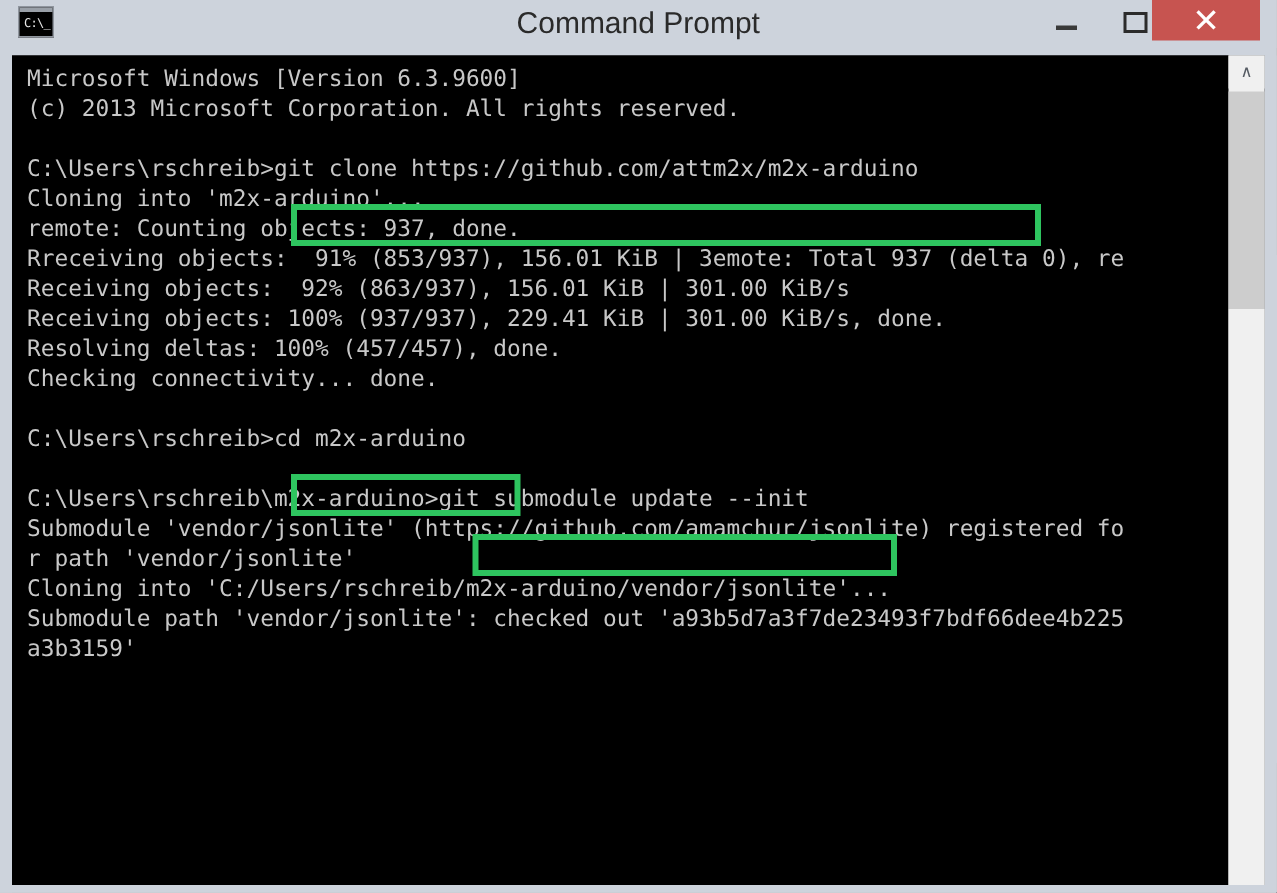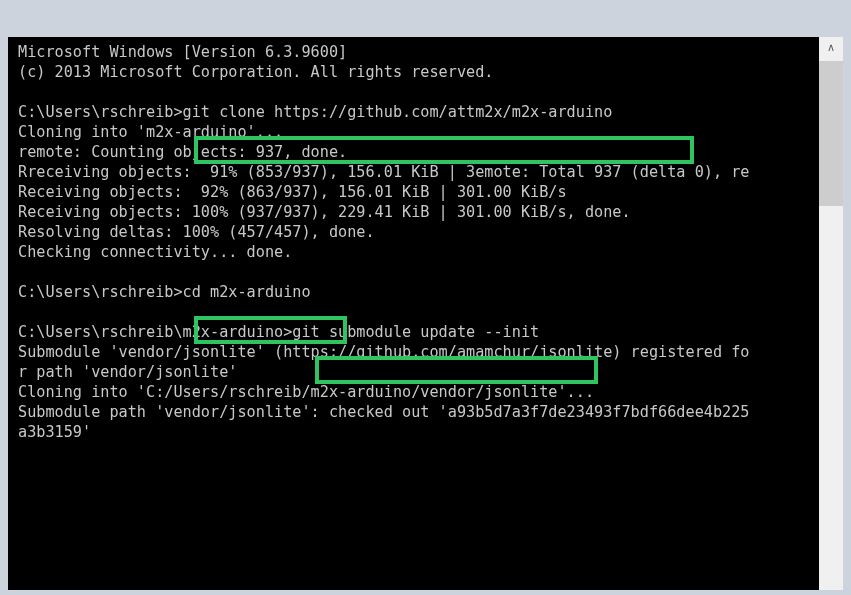--- a/index.html
+++ b/index.html
@@ -242,20 +242,42 @@
     width: 851px;
     height: 5px;
     background: #cdd3dc;
   }
 </style>
 </head>
 <body>
 
 <div class="window">
 
+  <div class="titlebar">
+
+    <div class="app-icon">
+      <div class="icon-frame"></div>
+      <div class="icon-topbar"></div>
+      <div class="icon-prompt">C:\_</div>
+    </div>
+
+    <div class="win-title">Command Prompt</div>
+
+    <div class="win-btn btn-min">
+      <div class="glyph-min"></div>
+    </div>
+
+    <div class="win-btn btn-max">
+      <div class="glyph-max"></div>
+    </div>
+
+    <div class="win-btn btn-close">
+      <div class="glyph-close">✕</div>
+    </div>
+  </div>
 
   <div class="frame-left"></div>
   <div class="frame-right"></div>
   <div class="frame-bottom"></div>
 
   <div class="console-outer">
 
     <div class="console">
       <div class="console-text" id="console-text"><div class="line">Microsoft Windows [Version 6.3.9600]</div><div class="line">(c) 2013 Microsoft Corporation. All rights reserved.</div><div class="line">&nbsp;</div><div class="line">C:\Users\rschreib&gt;git clone https://github.com/attm2x/m2x-arduino</div><div class="line">Cloning into 'm2x-arduino'...</div><div class="line">remote: Counting objects: 937, done.</div><div class="line">Rreceiving objects:  91% (853/937), 156.01 KiB | 3emote: Total 937 (delta 0), re</div><div class="line">Receiving objects:  92% (863/937), 156.01 KiB | 301.00 KiB/s</div><div class="line">Receiving objects: 100% (937/937), 229.41 KiB | 301.00 KiB/s, done.</div><div class="line">Resolving deltas: 100% (457/457), done.</div><div class="line">Checking connectivity... done.</div><div class="line">&nbsp;</div><div class="line">C:\Users\rschreib&gt;cd m2x-arduino</div><div class="line">&nbsp;</div><div class="line">C:\Users\rschreib\m2x-arduino&gt;git submodule update --init</div><div class="line">Submodule 'vendor/jsonlite' (https://github.com/amamchur/jsonlite) registered fo</div><div class="line">r path 'vendor/jsonlite'</div><div class="line">Cloning into 'C:/Users/rschreib/m2x-arduino/vendor/jsonlite'...</div><div class="line">Submodule path 'vendor/jsonlite': checked out 'a93b5d7a3f7de23493f7bdf66dee4b225</div><div class="line">a3b3159'</div><div class="line">&nbsp;</div><div class="line">C:\Users\rschreib\m2x-arduino&gt;</div></div>
 

